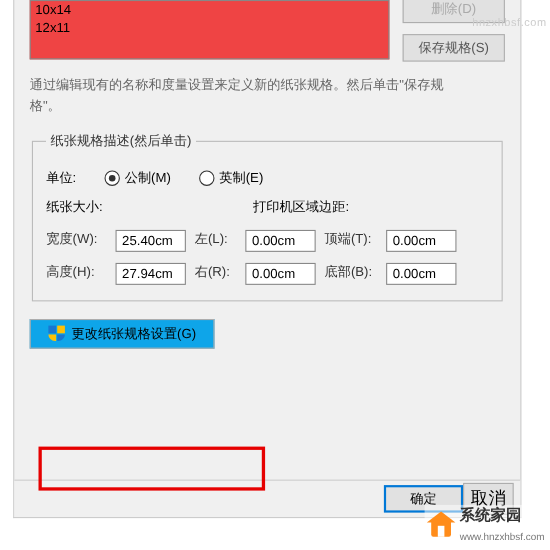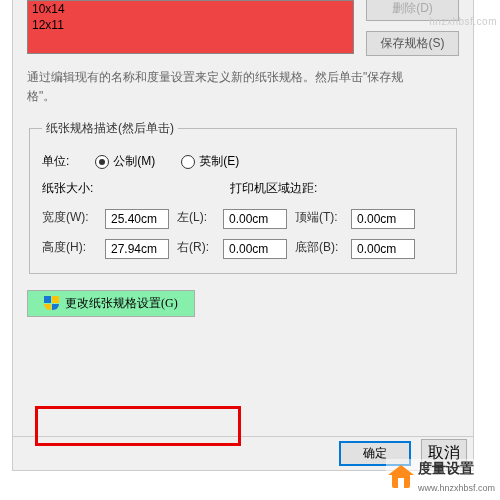--- a/index.html
+++ b/index.html
@@ -82,27 +82,26 @@
 .size-row { display: flex; align-items: flex-start; gap: 8px; margin-top: 6px; }
 .section-labels { display: flex; margin-bottom: 12px; }
 .section-labels .l1 { width: 70px; }
 .section-labels .l2 { margin-left: 118px; }
 .small-input { background: #fff; border: 1px solid #888; padding: 2px 5px; width: 52px; font-size: 12px; }
 .lbl { width: 55px; color: #333; }
 .lbl2 { width: 38px; color: #333; }
 .lbl3 { width: 48px; color: #333; text-align: left; }
 .highlight-btn {
   border: 1px solid #adadad;
-  background: #86efac;
+  background: #0ea5e9;
   display: inline-flex;
   align-items: center;
   padding: 4px 16px;
   gap: 6px;
   font-size: 12px;
-  font-family: Liberation Serif, serif;
 }
 .shield {
   width: 15px; height: 15px; display: inline-block; position: relative;
 }
 .shield::before {
   content: ""; position: absolute; left: 0; top: 0; width: 7px; height: 7px; background: #1976d2;
 }
 .shield::after {
   content: ""; position: absolute; right: 0; top: 0; width: 7px; height: 7px; background: #ffc107;
 }
@@ -123,21 +122,20 @@
   bottom: 0;
   height: 34px;
   background: #f0f0f0;
   border-top: 1px solid #ccc;
   width: 100%;
   display: flex;
   justify-content: flex-end;
   align-items: center;
   padding-right: 6px;
   box-sizing: border-box;
-  gap: 10px;
 }
 .ok-btn {
   background: #e1e1e1;
   border: 2px solid #0078d7;
   padding: 2px 22px;
   font-size: 12px;
 }
 .cancel-btn {
   background: #e1e1e1;
   border: 1px solid #adadad;
@@ -259,16 +257,16 @@
 <div class="red-box"></div>
 
 <div class="watermark-top">hnzxhbsf.com</div>
 
 <div class="watermark">
   <span class="wm-house">
     <span class="wm-roof"></span>
       <span class="wm-body"></span>
   </span>
   <span>
-    <span class="wm-text1">度量设置</span><br>
+    <span class="wm-text1">系统家园</span><br>
     <span class="wm-text2">www.hnzxhbsf.com</span>
   </span>
 </div>
 
 </body></html>

